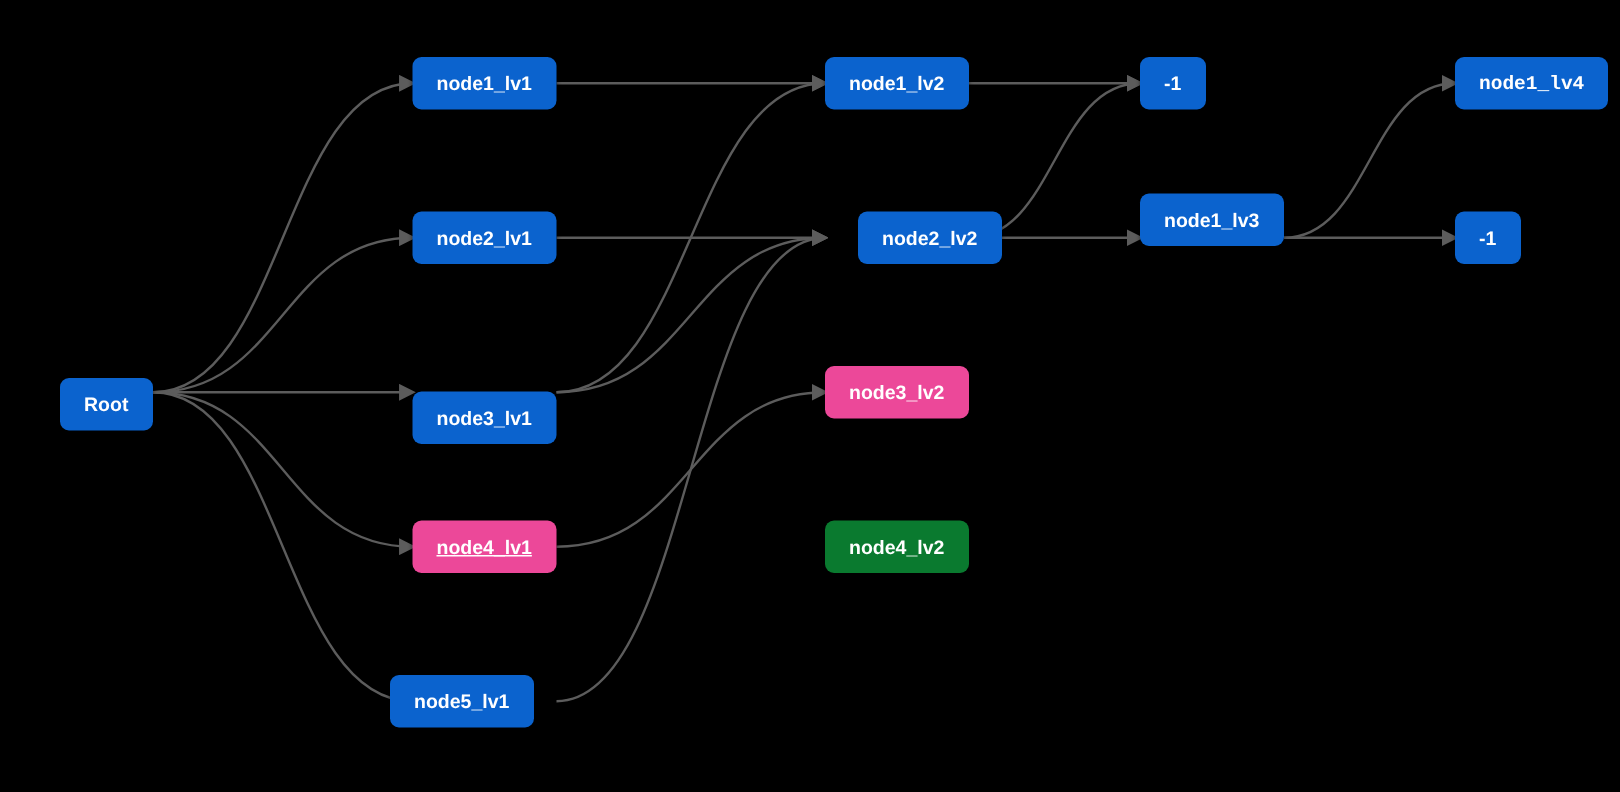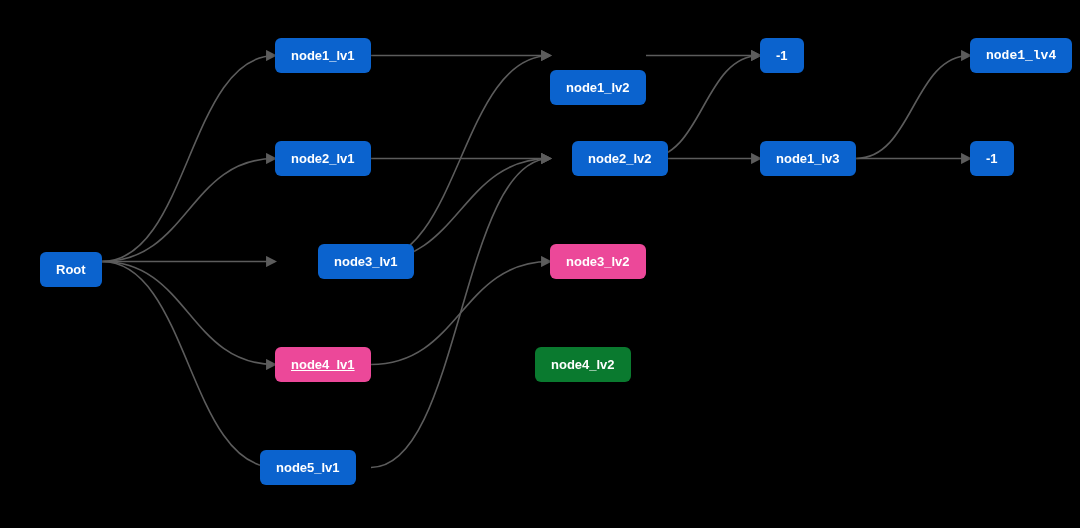--- a/index.html
+++ b/index.html
@@ -48,25 +48,25 @@
         <path d="M 646 158.5 C 703 158.5, 703 55.5, 760 55.5" fill="none" stroke="#5c5c5c" stroke-width="1.6" marker-end="url(#arrow)"></path>
         <path d="M 646 158.5 C 703 158.5, 703 158.5, 760 158.5" fill="none" stroke="#5c5c5c" stroke-width="1.6" marker-end="url(#arrow)"></path>
         <path d="M 856 158.5 C 913 158.5, 913 55.5, 970 55.5" fill="none" stroke="#5c5c5c" stroke-width="1.6" marker-end="url(#arrow)"></path>
         <path d="M 856 158.5 C 913 158.5, 913 158.5, 970 158.5" fill="none" stroke="#5c5c5c" stroke-width="1.6" marker-end="url(#arrow)"></path>
       </g>
   </svg>
   <div id="nodes-layer">
       <div class="node blue" style="left: 40px; top: 252px;"><span>Root</span></div>
       <div class="node blue" style="left: 275px; top: 38px;"><span>node1_lv1</span></div>
       <div class="node blue" style="left: 275px; top: 141px;"><span>node2_lv1</span></div>
-      <div class="node blue" style="left: 275px; top: 244px; margin-left: 43px;"><span>node3_lv1</span></div>
+      <div class="node blue" style="left: 275px; top: 261px;"><span>node3_lv1</span></div>
       <div class="node red" style="left: 275px; top: 347px; text-decoration: underline;"><span>node4_lv1</span></div>
       <div class="node blue" style="left: 260px; top: 450px;"><span>node5_lv1</span></div>
-      <div class="node blue" style="left: 550px; top: 38px; margin-top: 32px;"><span>node1_lv2</span></div>
+      <div class="node blue" style="left: 550px; top: 38px;"><span>node1_lv2</span></div>
       <div class="node blue" style="left: 572px; top: 141px;"><span>node2_lv2</span></div>
       <div class="node red" style="left: 550px; top: 244px;"><span>node3_lv2</span></div>
-      <div class="node green" style="left: 535px; top: 347px;"><span>node4_lv2</span></div>
+      <div class="node green" style="left: 550px; top: 347px;"><span>node4_lv2</span></div>
       <div class="node blue" style="left: 760px; top: 38px;"><span>-1</span></div>
-      <div class="node blue" style="left: 760px; top: 141px;"><span>node1_lv3</span></div>
+      <div class="node blue" style="left: 760px; top: 129px;"><span>node1_lv3</span></div>
       <div class="node blue" style="left: 970px; top: 38px; font-family: Liberation Mono, monospace;"><span>node1_lv4</span></div>
       <div class="node blue" style="left: 970px; top: 141px;"><span>-1</span></div>
     </div>
 </div>
 
 </body></html>

